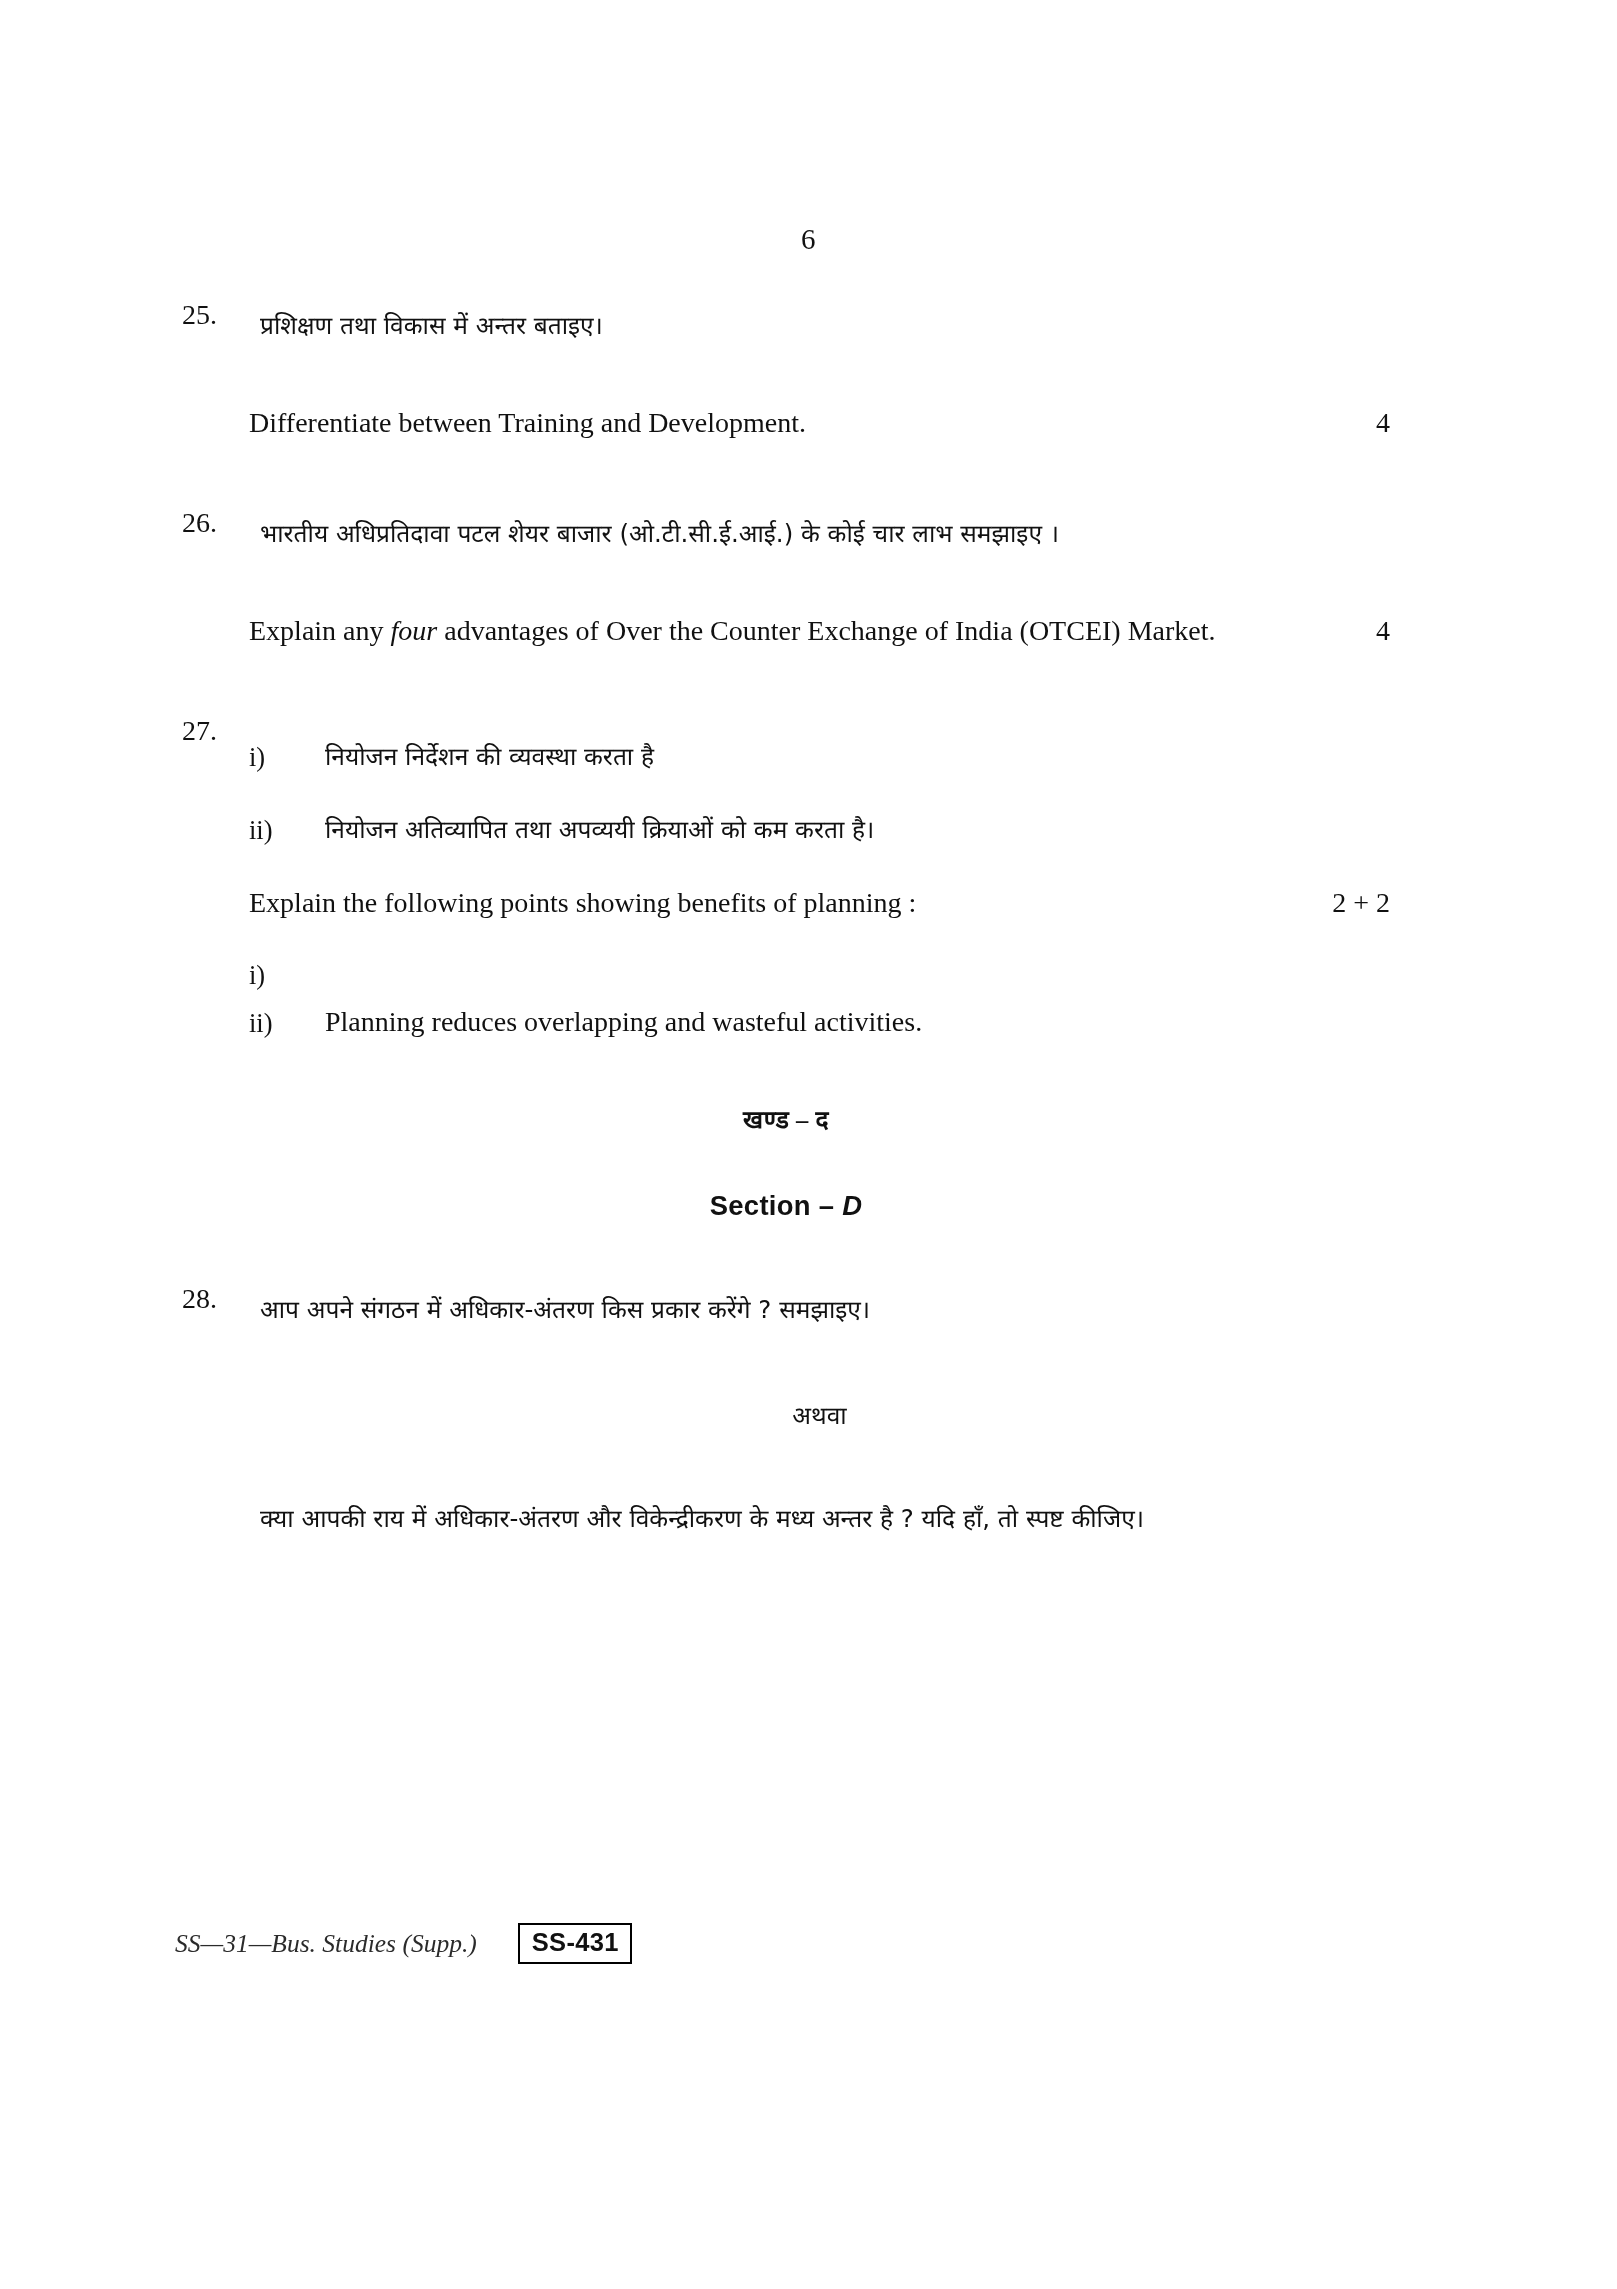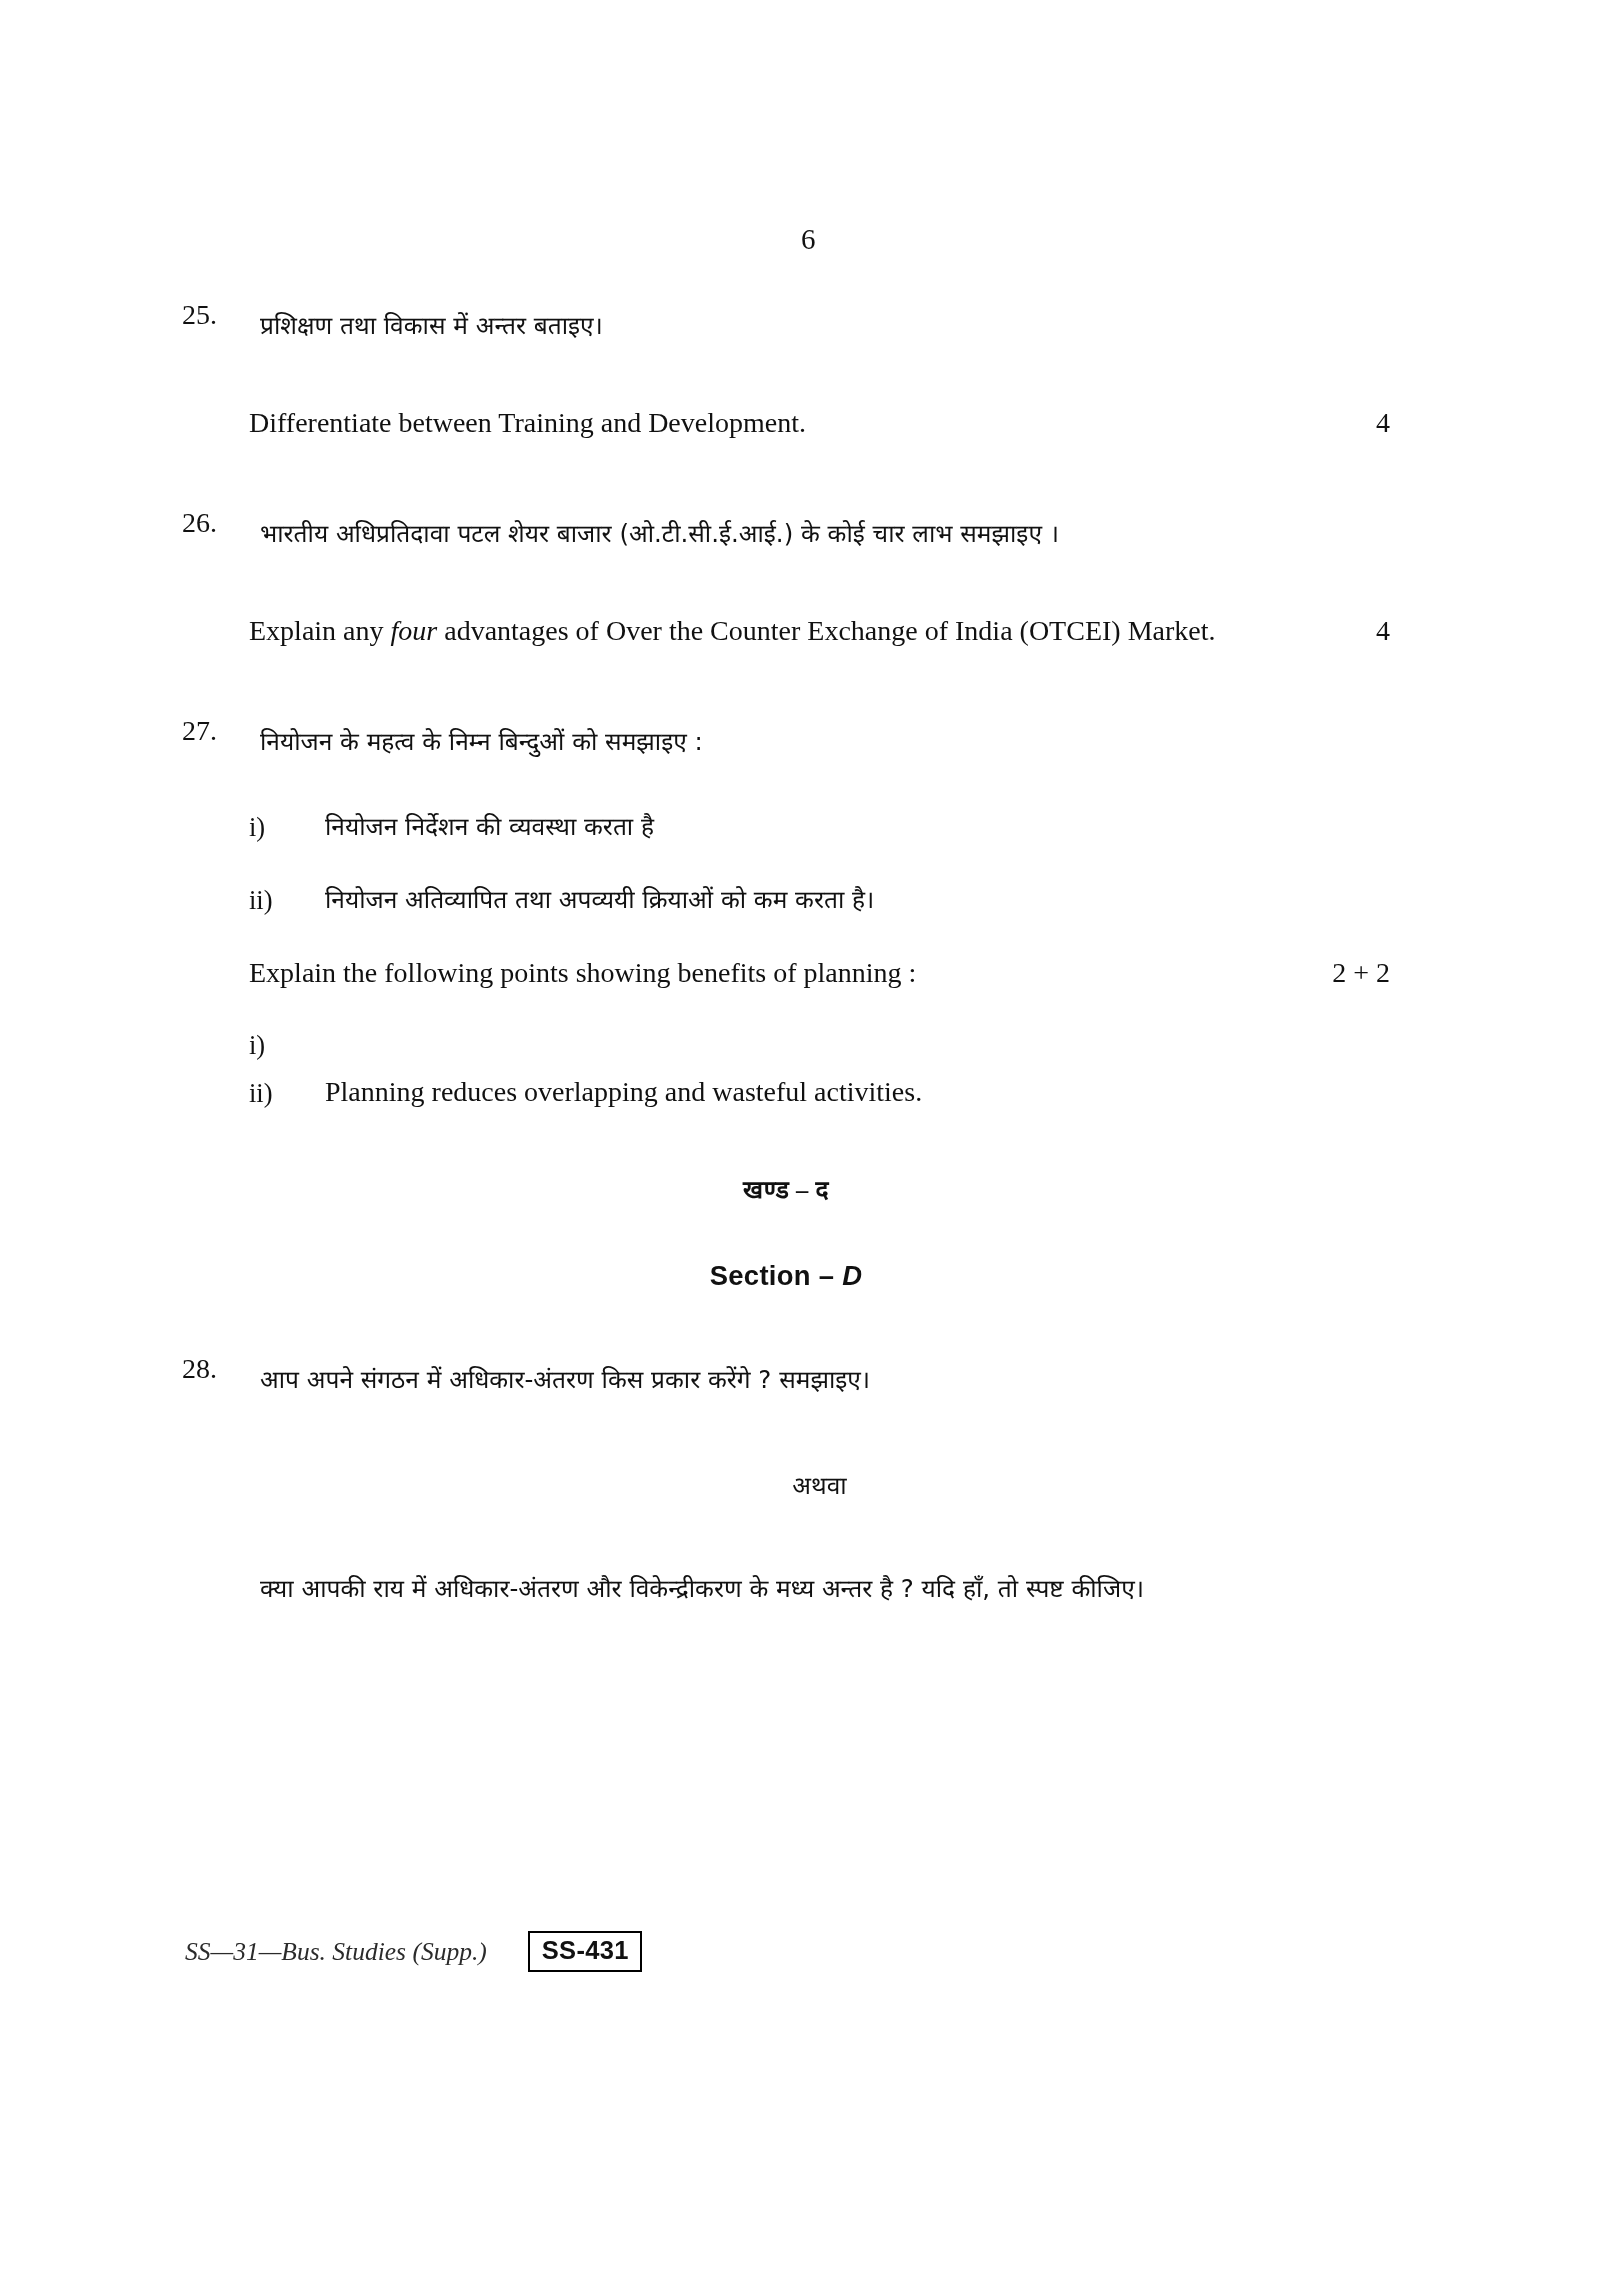--- a/index.html
+++ b/index.html
@@ -151,25 +151,24 @@
   .center-hi {
     text-align: center;
     font-family: Liberation Sans, sans-serif;
     font-size: 24.5px;
     margin: 0;
   }
 
   
   .footer {
     position: absolute;
-    left: 185px;
+    left: 175px;
     top: 1923px;
     width: 1208px;
     height: 47px;
-    margin-top: 8px;
   }
   .footer-left {
     position: absolute;
     left: 0;
     top: 5.9px;
     font-family: "Liberation Serif", "DejaVu Serif", serif;
     font-style: italic;
     font-size: 25.5px;
     color: #2b2b2b;
     white-space: nowrap;
@@ -217,21 +216,20 @@
         <div class="gap-md"></div>
         <p class="en justify"><span class="marks-inline">4</span><span>Explain any </span><i>four</i><span> advantages of Over the Counter Exchange of India (OTCEI) Market.</span></p>
       </div>
     </div>
 
     <div class="gap-lg"></div>
 
     <div class="q-row">
       <div class="q-num">27.</div>
       <div class="q-body">
-        <p class="hi">नियोजन के महत्व के निम्न बिन्दुओं को समझाइए :</p>
 
         <div class="gap-sm"></div>
 
         <div class="sub-row">
           <div class="sub-num">i)</div>
           <div class="sub-text-hi">नियोजन निर्देशन की व्यवस्था करता है</div>
         </div>
 
         <div class="gap-sm"></div>
 

